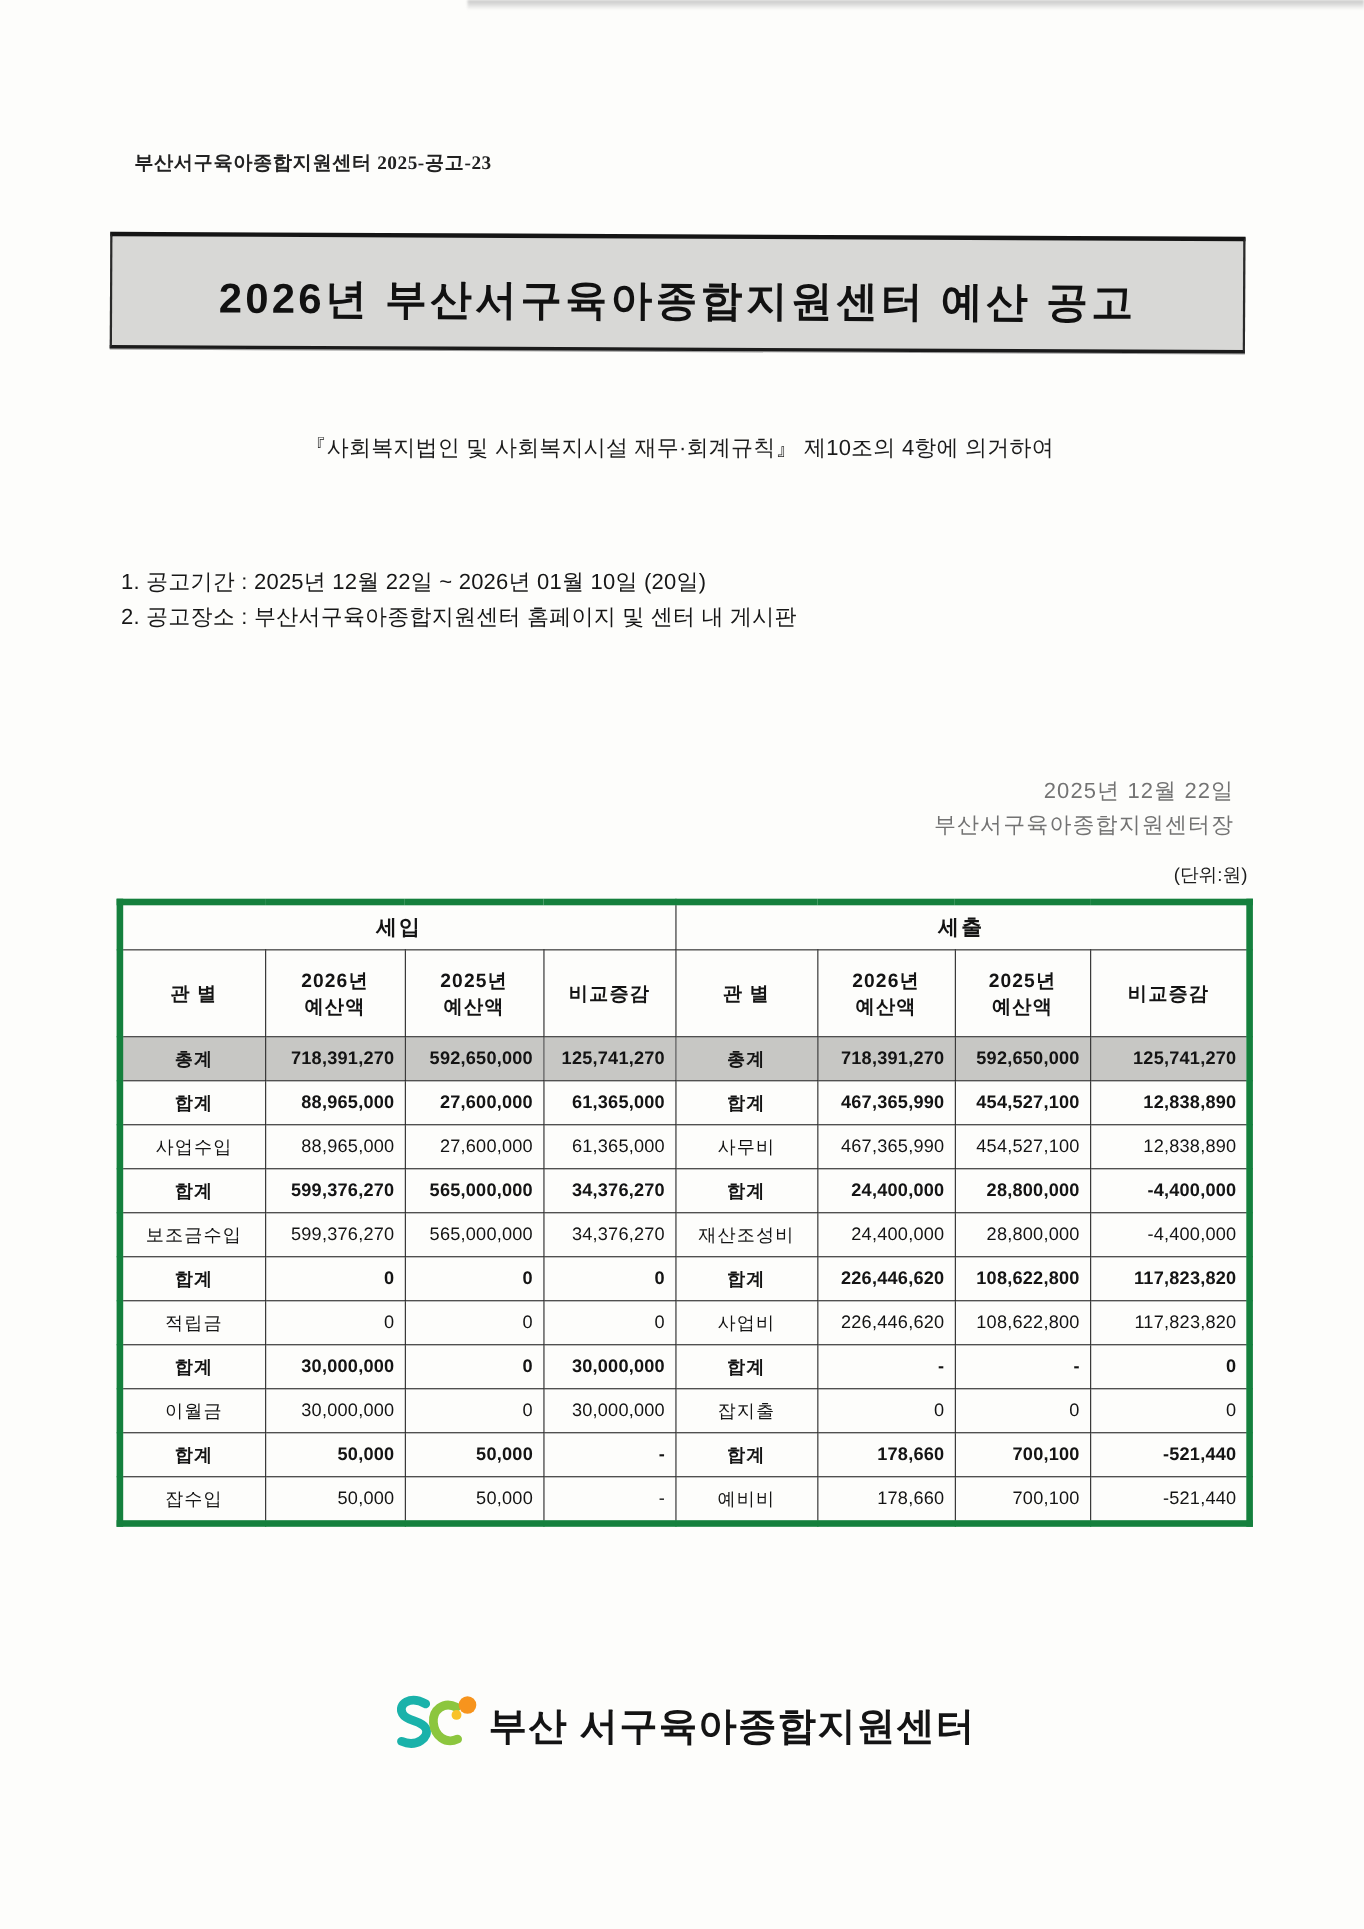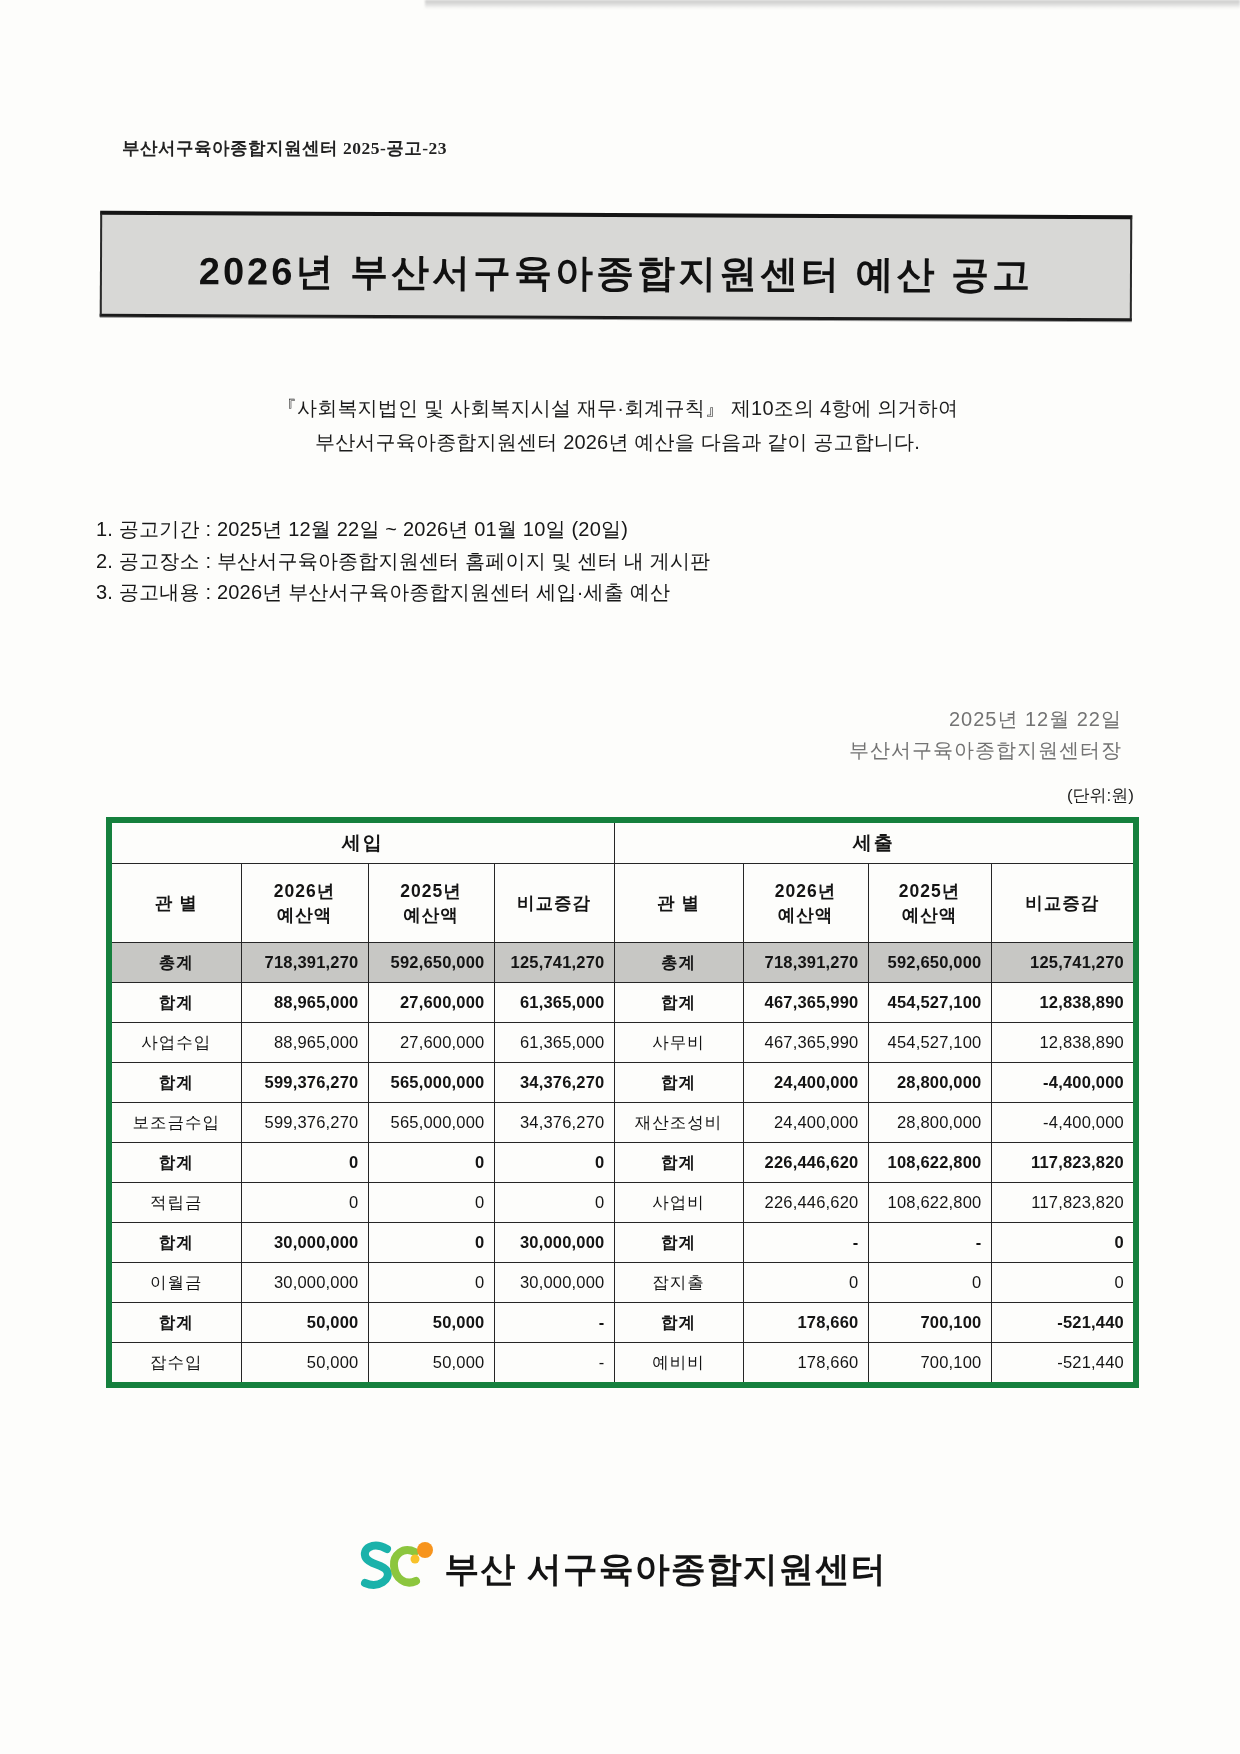--- a/index.html
+++ b/index.html
@@ -33,21 +33,21 @@
   .title-box .title{
     font-size:38px;font-weight:bold;letter-spacing:3px;color:#111;
     padding-top:14px;
   }
   .intro{
     position:absolute;left:100px;top:391px;width:1035px;
     text-align:center;font-size:20px;line-height:34px;color:#1b1b1b;
     letter-spacing:.2px;
   }
   .notice-list{
-    position:absolute;left:96px;top:514px;width:900px;
+    position:absolute;left:110px;top:514px;width:900px;
     font-size:20px;line-height:31.5px;color:#161616;letter-spacing:.2px;
   }
   .date-block{
     position:absolute;left:640px;top:668px;width:482px;
     text-align:right;font-size:20px;line-height:30.5px;color:#737373;
     letter-spacing:1px;
     margin-top:36px;
   }
   .unit-label{
     position:absolute;left:100px;top:784px;width:1034px;
@@ -94,27 +94,25 @@
   <div class="scan-artifact-top"></div>
 
   <div class="doc-number">부산서구육아종합지원센터 2025-공고-23</div>
 
   <div class="title-box">
     <div class="title">2026년 부산서구육아종합지원센터 예산 공고</div>
   </div>
 
   <div class="intro">
     <div>『사회복지법인 및 사회복지시설 재무·회계규칙』 제10조의 4항에 의거하여</div>
-    <div>부산서구육아종합지원센터 2026년 예산을 다음과 같이 공고합니다.</div>
   </div>
 
   <div class="notice-list">
     <div>1. 공고기간 : 2025년 12월 22일 ~ 2026년 01월 10일 (20일)</div>
     <div>2. 공고장소 : 부산서구육아종합지원센터 홈페이지 및 센터 내 게시판</div>
-    <div>3. 공고내용 : 2026년 부산서구육아종합지원센터 세입·세출 예산</div>
   </div>
 
   <div class="date-block">
     <div>2025년 12월 22일</div>
     <div>부산서구육아종합지원센터장</div>
   </div>
 
   <div class="unit-label">(단위:원)</div>
 
   <table class="budget">

